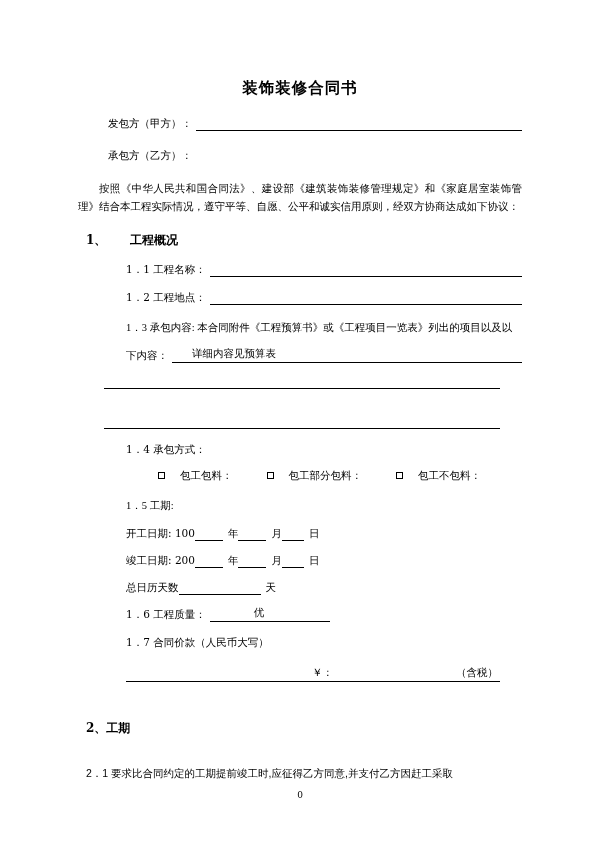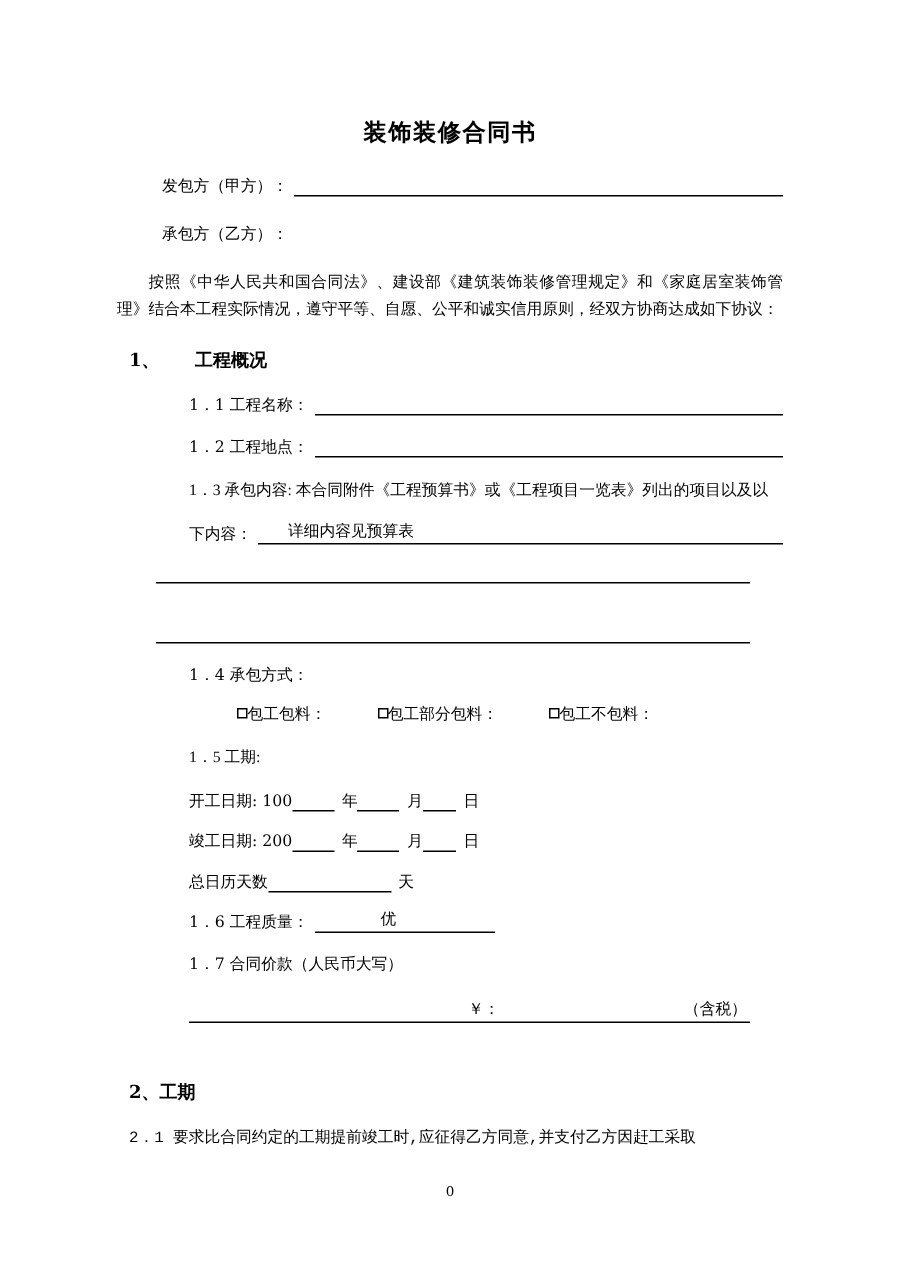--- a/index.html
+++ b/index.html
@@ -139,21 +139,21 @@
     margin-top: 12px;
     padding-left: 80px;
     font-size: 10.5px;
     font-family: "DejaVu Serif", "Liberation Serif", serif;
     display: flex;
     gap: 34px;
   }
   .checkrow .cb {
     display: inline-flex;
     align-items: center;
-    gap: 0;
+    gap: 15px;
     font-family: Liberation Serif, serif;
   }
   .box {
     display: inline-block;
     width: 7px;
     height: 7px;
     border: 1px solid #000;
     box-sizing: border-box;
   }
   .date-row {
@@ -221,24 +221,24 @@
     bottom: 1px;
   }
   .sec2 {
     margin-top: 38px;
     font-size: 12px;
     font-weight: bold;
     font-family: "DejaVu Serif", "Liberation Serif", serif;
     padding-left: 8px;
   }
   .sec2-item {
-    margin-top: 14px;
+    margin-top: 28px;
     padding-left: 8px;
     font-size: 10.5px;
-    font-family: Liberation Mono, monospace;
+    font-family: Liberation Sans, sans-serif;
     line-height: 1.7;
   }
   .footer-num {
     position: absolute;
     left: 0;
     right: 0;
     top: 790px;
     text-align: center;
     font-size: 9px;
     font-family: "DejaVu Serif", "Liberation Serif", serif;

